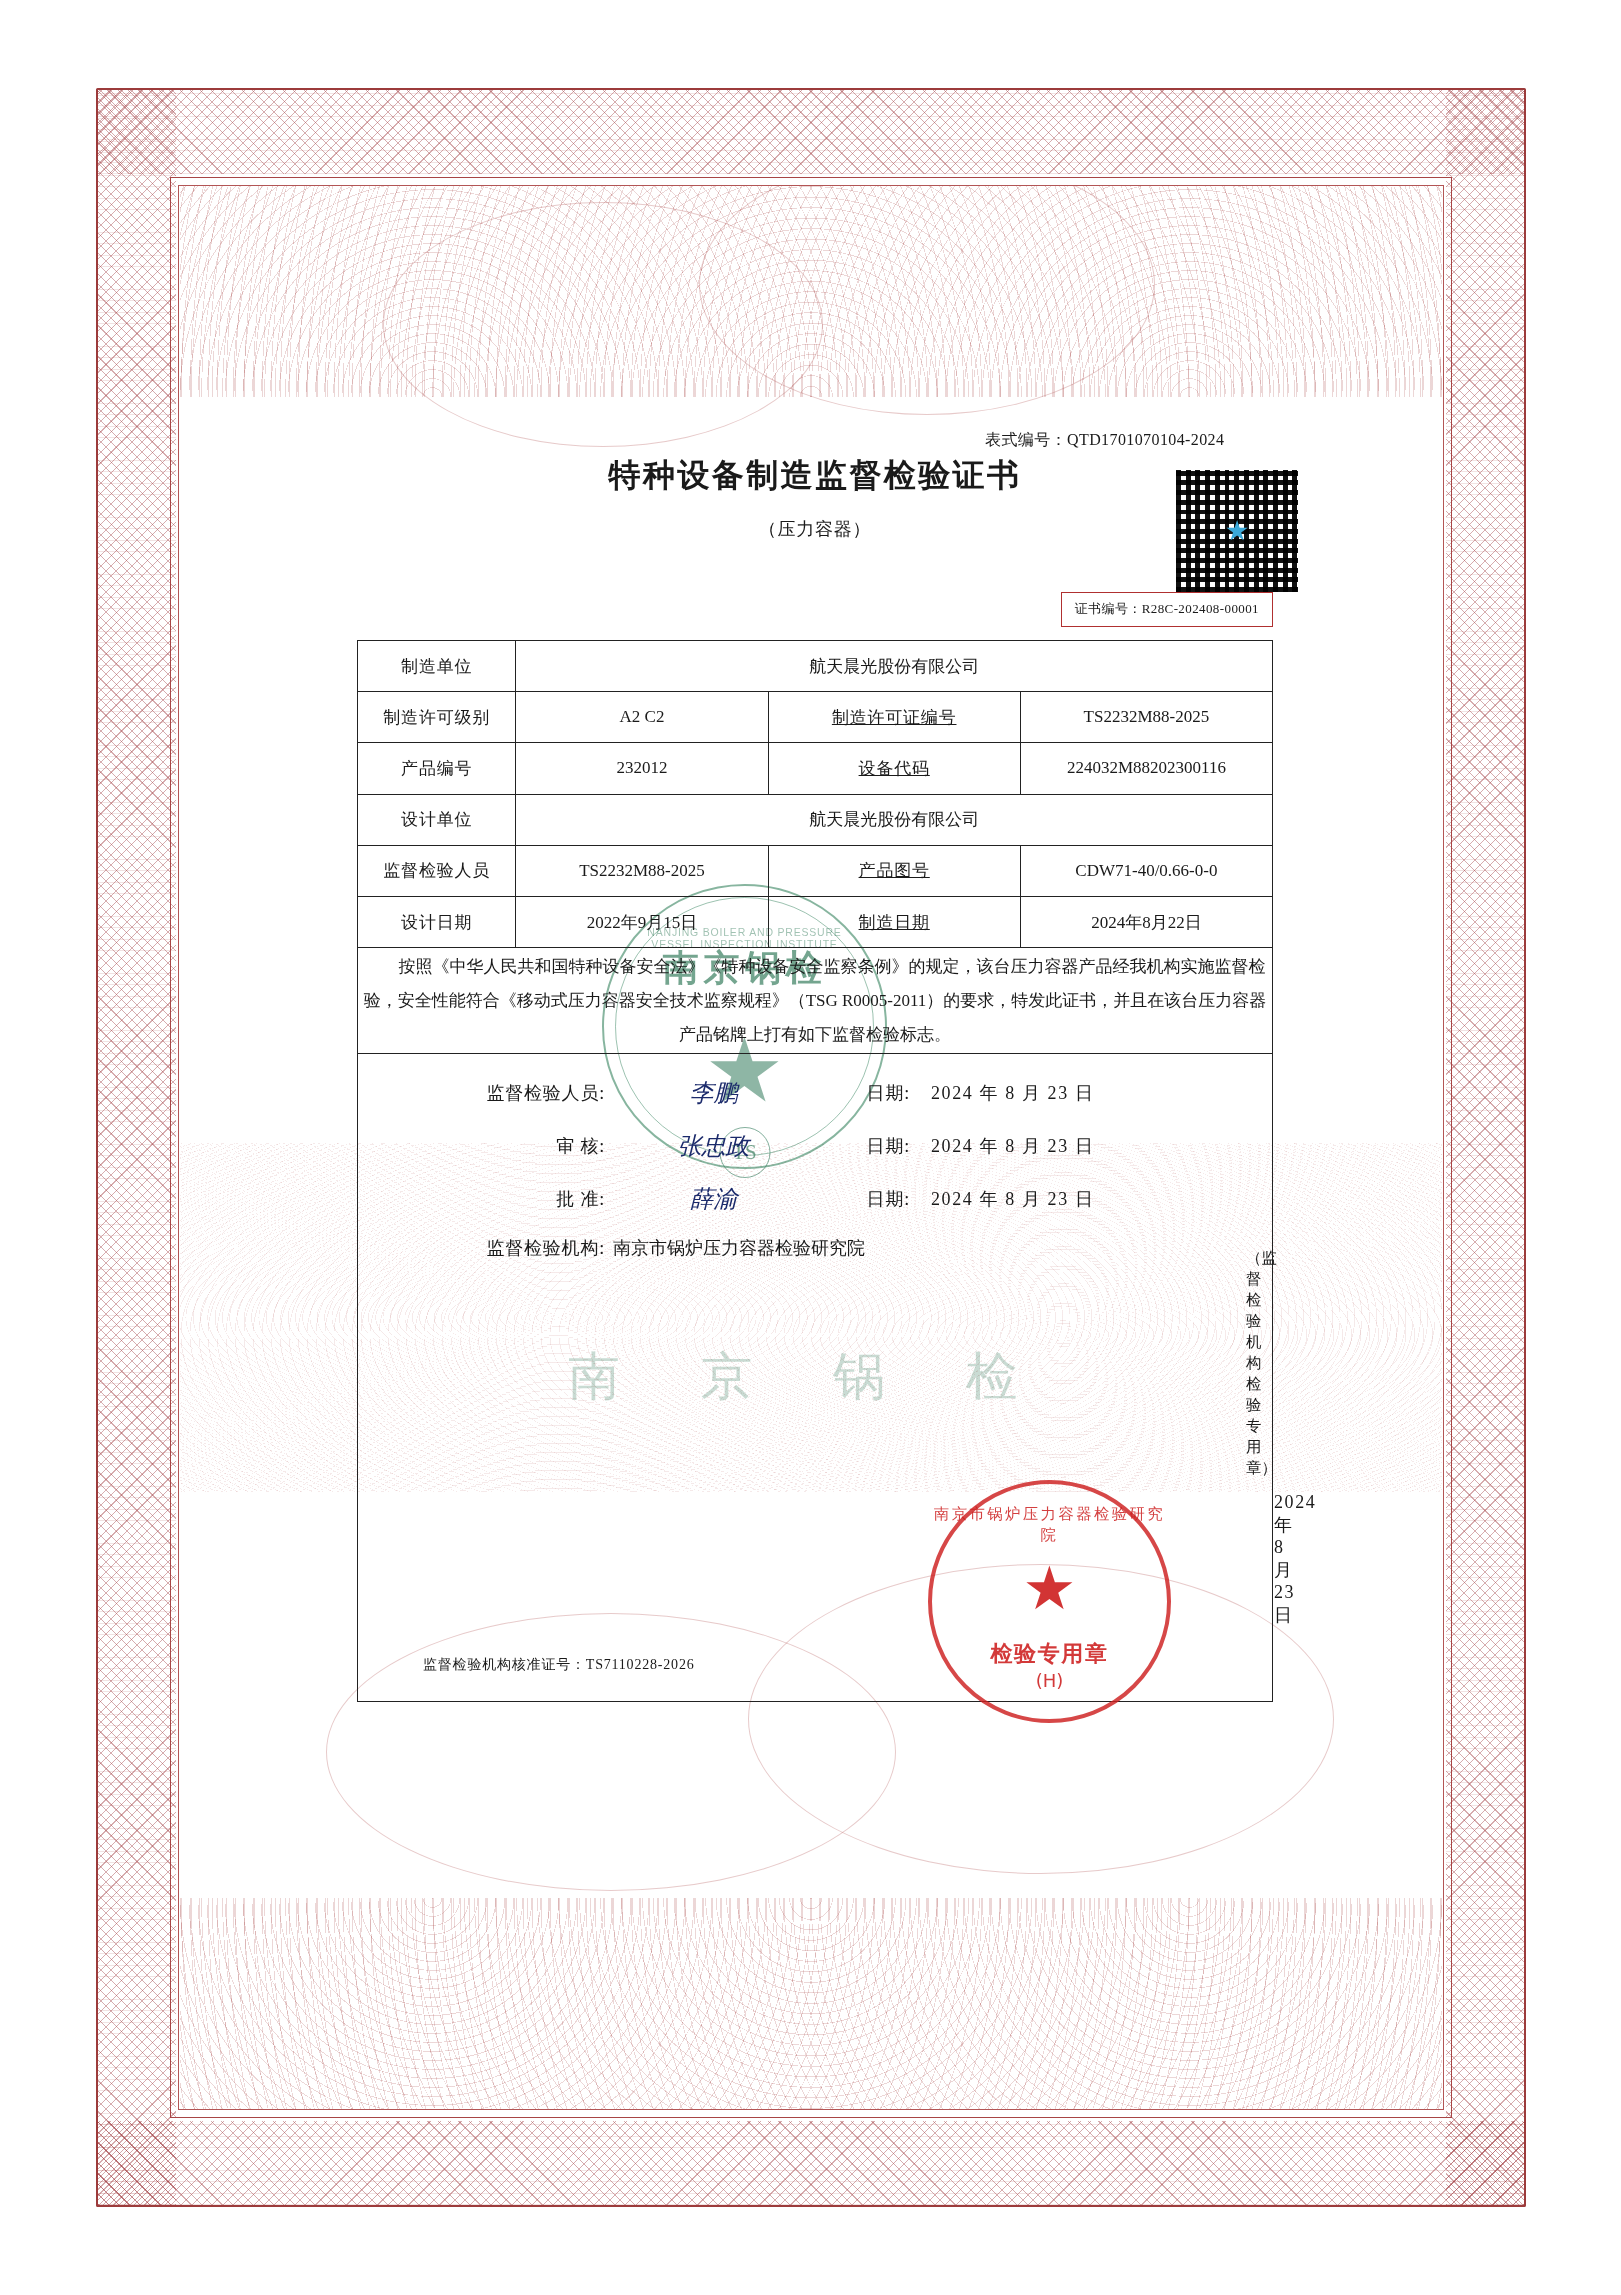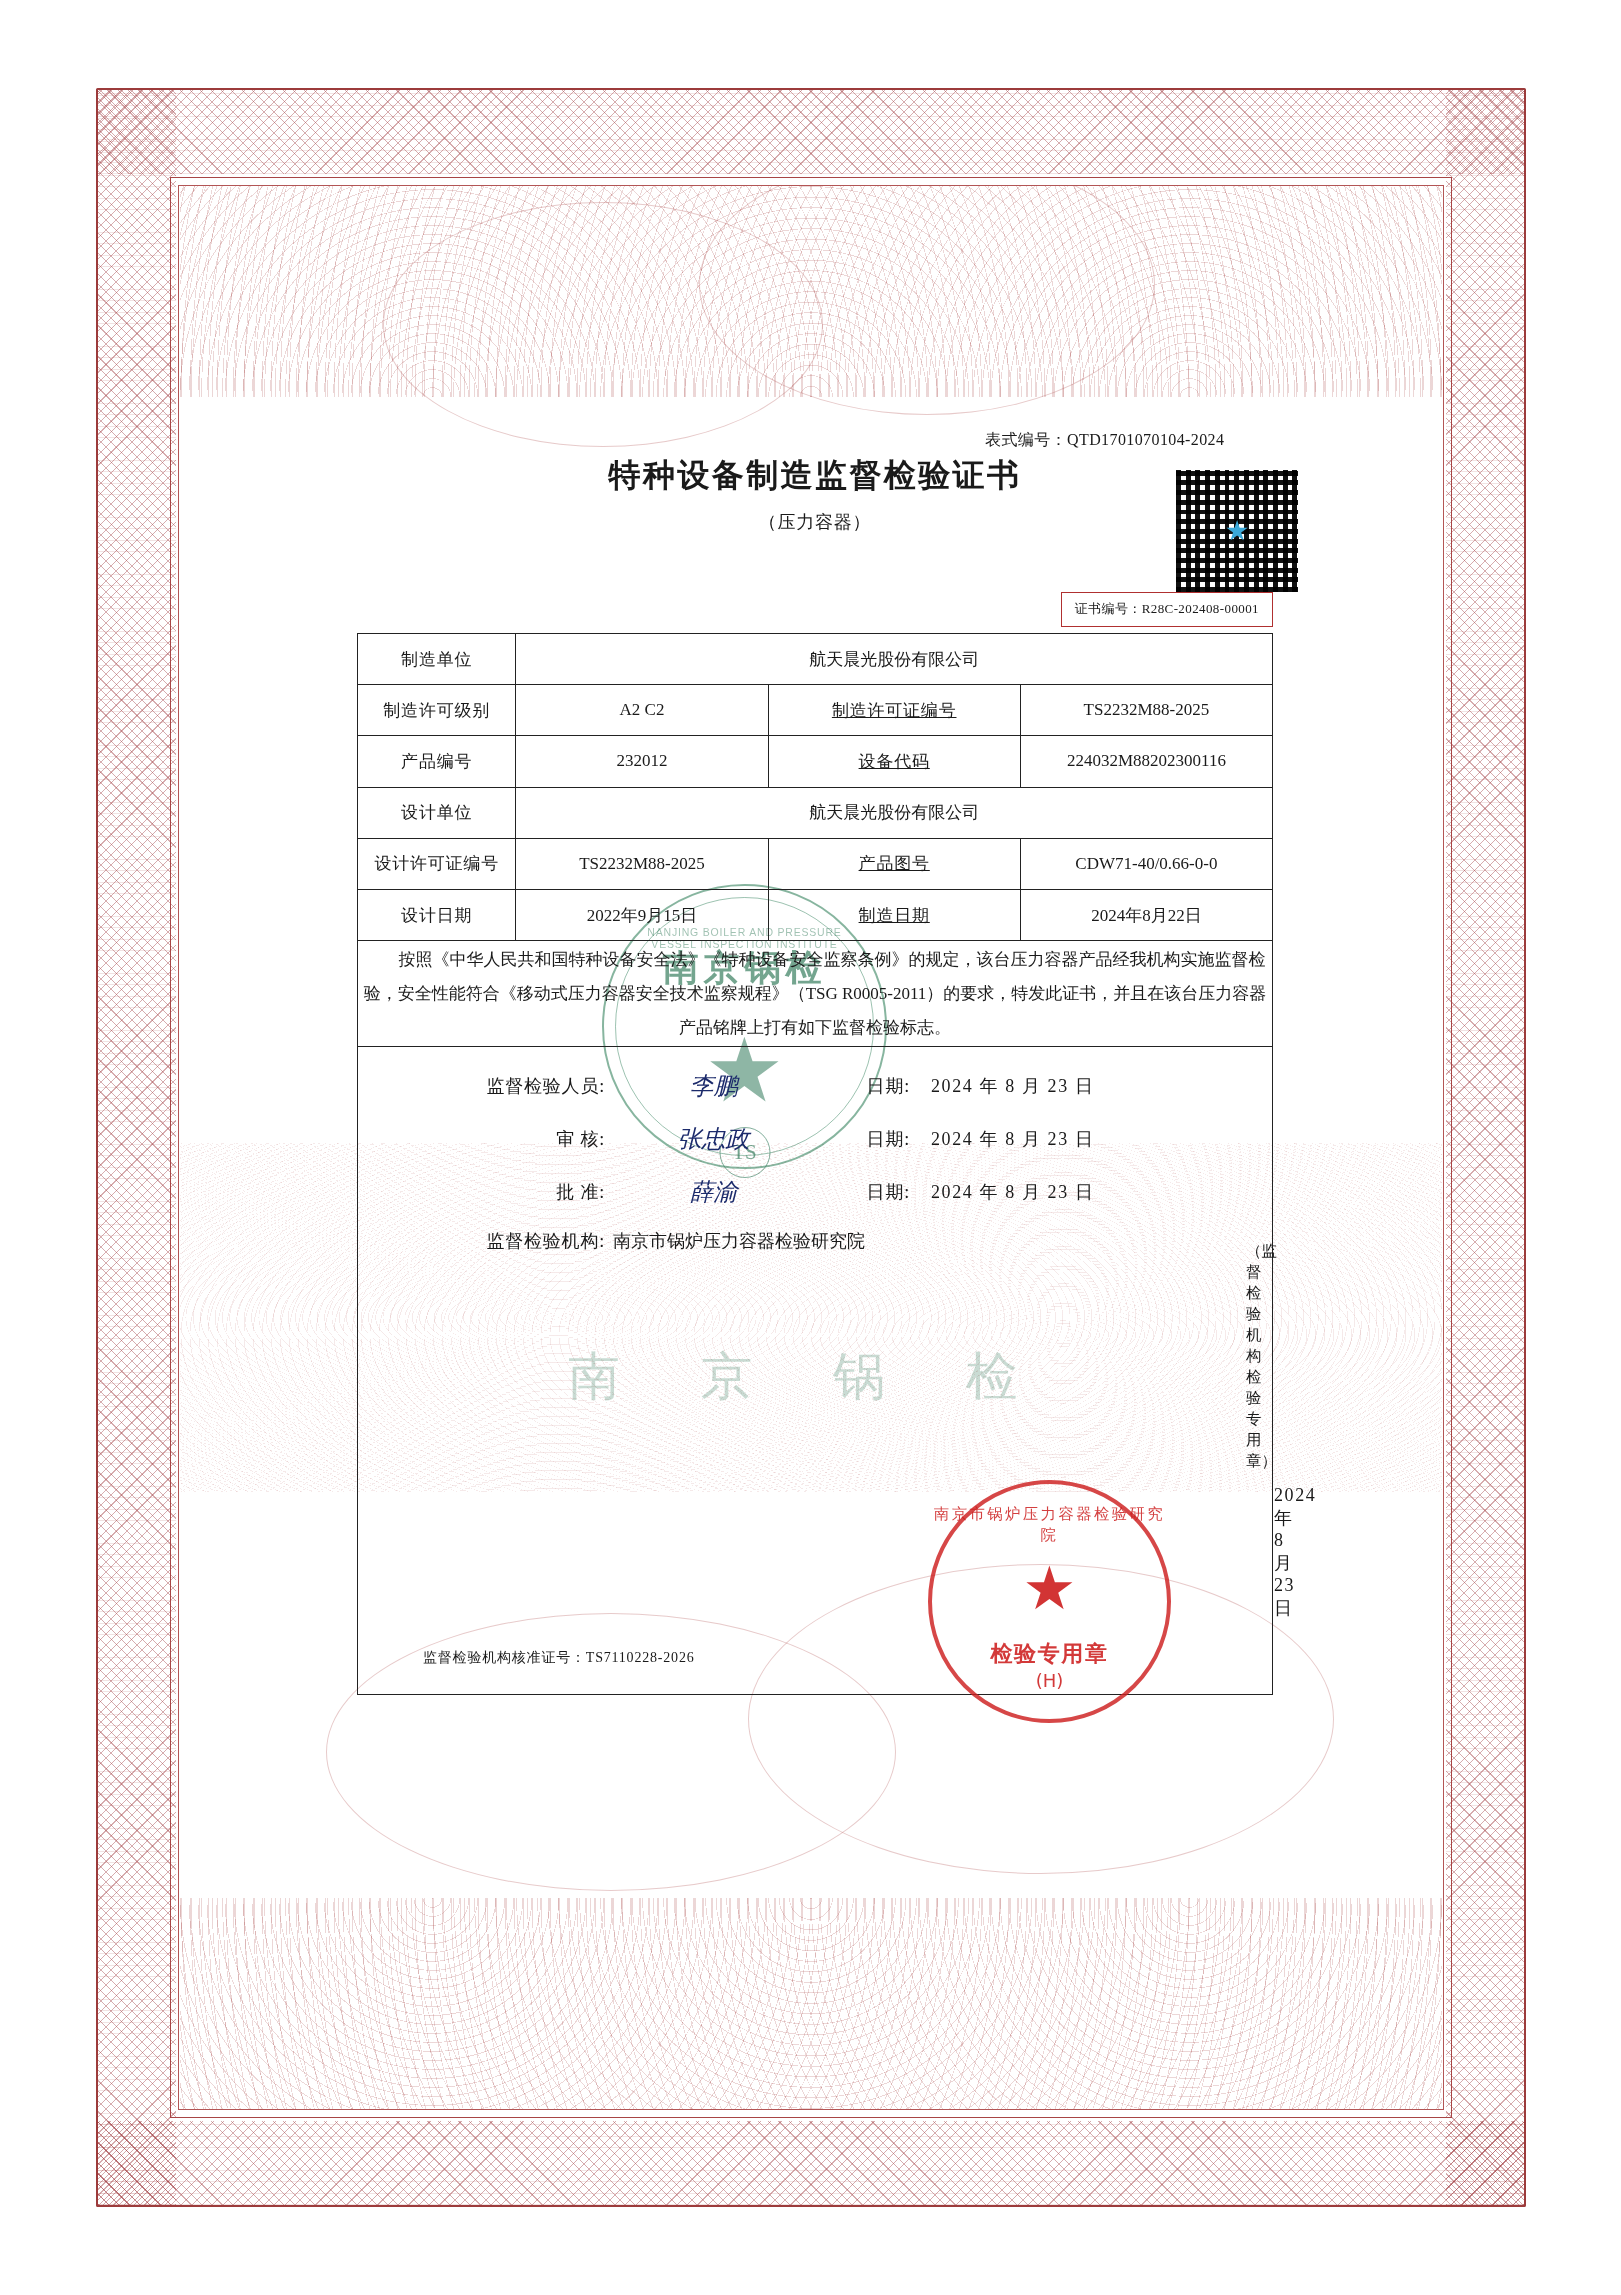--- a/index.html
+++ b/index.html
@@ -110,21 +110,21 @@
     margin:0;padding:0;
     text-align:center;
     font-size:32px;
     font-weight:bold;
     letter-spacing:2.4px;
     font-family:"DejaVu Sans", sans-serif;
   }
   .subtitle{
     text-align:center;
     font-size:18px;
-    margin-top:12px;
+    margin-top:19px;
     letter-spacing:0.8px;
   }
   .cert-no-box{
     position:absolute;
     right:0;top:138px;
     border:1.2px solid #b03030;
     padding:7.3px 13px;
     font-size:13px;
     letter-spacing:0.4px;
     white-space:nowrap;
@@ -359,21 +359,21 @@
         <td class="lbl">产品编号</td>
         <td>232012</td>
         <td class="lbl2">设备代码</td>
         <td>224032M88202300116</td>
       </tr>
       <tr>
         <td class="lbl">设计单位</td>
         <td colspan="3">航天晨光股份有限公司</td>
       </tr>
       <tr>
-        <td class="lbl">设计许可证编号</td>
+        <td class="lbl">监督检验人员</td>
         <td>TS2232M88-2025</td>
         <td class="lbl2">产品图号</td>
         <td>CDW71-40/0.66-0-0</td>
       </tr>
       <tr>
         <td class="lbl">设计日期</td>
         <td>2022年9月15日</td>
         <td class="lbl2">制造日期</td>
         <td>2024年8月22日</td>
       </tr>

